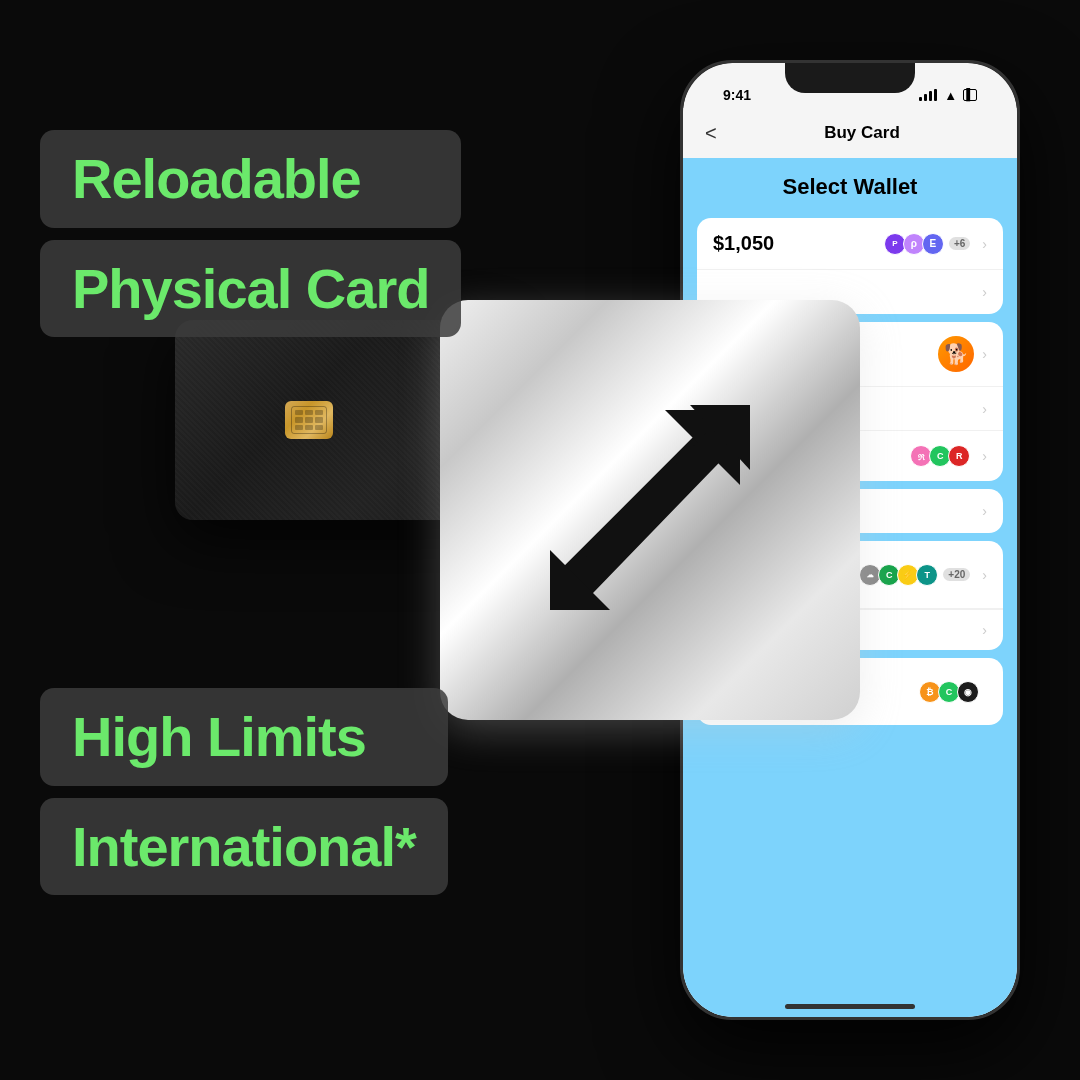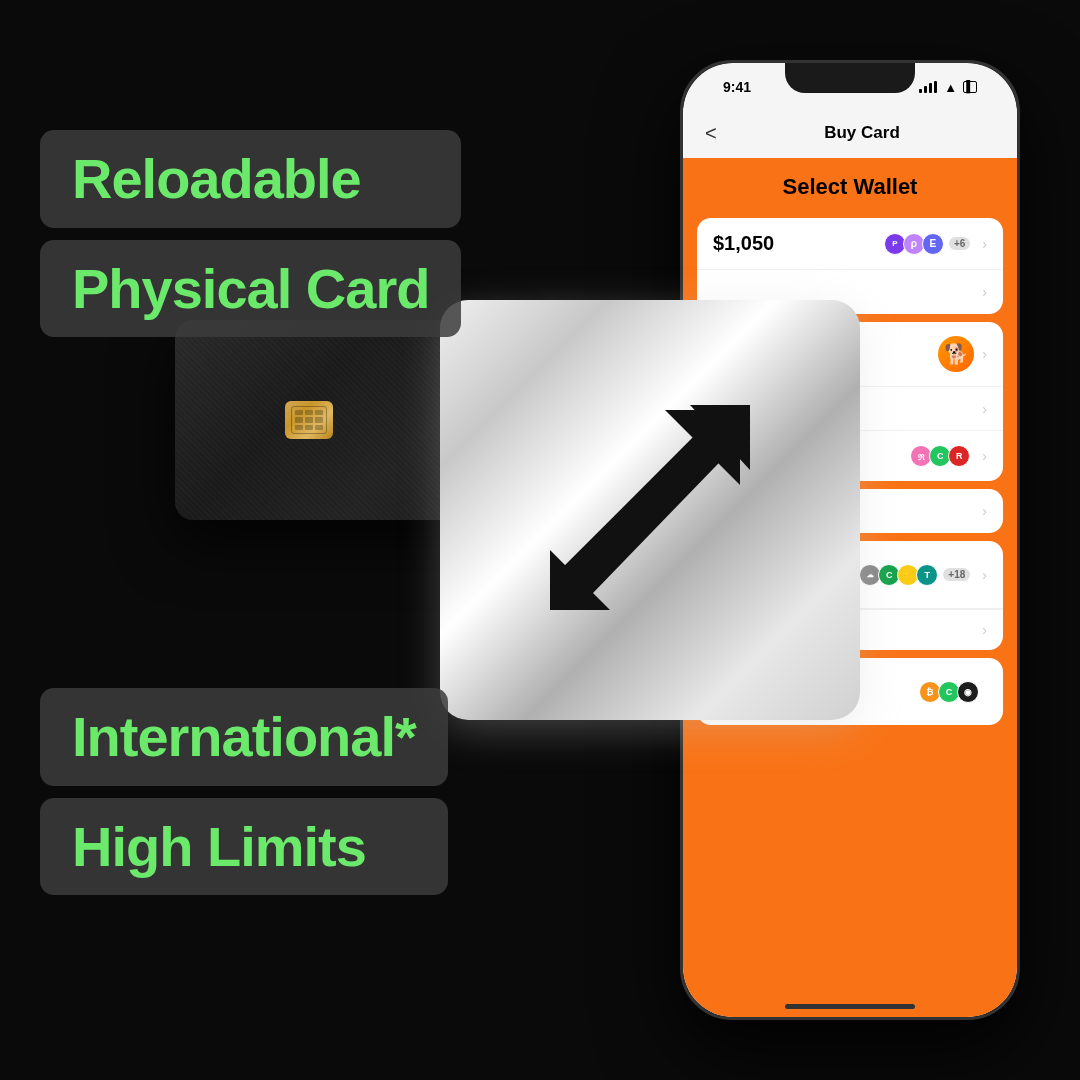--- a/index.html
+++ b/index.html
@@ -170,21 +170,21 @@
       width: 130px;
       height: 30px;
       background: #1a1a1a;
       border-radius: 0 0 20px 20px;
       z-index: 20;
     }
 
     
     .status-bar {
       position: absolute;
-      top: 8px;
+      top: 16px;
       left: 0;
       right: 0;
       height: 32px;
       display: flex;
       align-items: center;
       justify-content: space-between;
       padding: 0 30px;
       z-index: 15;
       text-align: center;
     }
@@ -243,21 +243,21 @@
       margin-left: 24px;
     }
 
     
     .screen-content {
       position: absolute;
       top: 95px;
       left: 0;
       right: 0;
       bottom: 0;
-      background: #f97316;
+      background: #7dd3fc;
       overflow: hidden;
     }
 
     .select-wallet-title {
       text-align: center;
       font-size: 22px;
       font-weight: 700;
       color: #000;
       padding: 16px 0 10px;
     }
@@ -405,24 +405,24 @@
   <div class="feature-label">
     <span>Reloadable</span>
   </div>
   <div class="feature-label">
     <span>Physical Card</span>
   </div>
 </div>
 
 <div class="labels-bottom">
   <div class="feature-label">
-    <span>International*</span>
+    <span>High Limits</span>
   </div>
   <div class="feature-label">
-    <span>High Limits</span>
+    <span>International*</span>
   </div>
 </div>
 
 <div class="physical-card">
   <div class="chip">
     <div class="chip-inner">
       <div class="chip-cell"></div>
       <div class="chip-cell"></div>
       <div class="chip-cell"></div>
       <div class="chip-cell"></div>
@@ -541,21 +541,21 @@
               <div>
                 <span class="wallet-amount-large">$2,097</span><span class="wallet-amount-decimal">.14</span>
               </div>
               <div class="wallet-label">DeFi</div>
             </div>
             <div class="wallet-icons">
               <div class="coin-icon" style="background:#888;font-size:7px">☁</div>
               <div class="coin-icon green-coin" style="font-size:9px">C</div>
               <div class="coin-icon" style="background:#facc15;font-size:9px">⚡</div>
               <div class="coin-icon teal-coin" style="font-size:9px">T</div>
-              <span class="plus-badge">+18</span>
+              <span class="plus-badge">+20</span>
             </div>
             <span class="chevron-right">›</span>
           </div>
           <div class="new-wallet-row" style="padding:10px 16px;border-top:1px solid #f0f0f0">
             <div class="new-wallet-icon" style="font-size:12px;border:none">🔖</div>
             <span class="new-wallet-text">My best Wallet</span>
             <span class="chevron-right">›</span>
           </div>
         </div>
 

